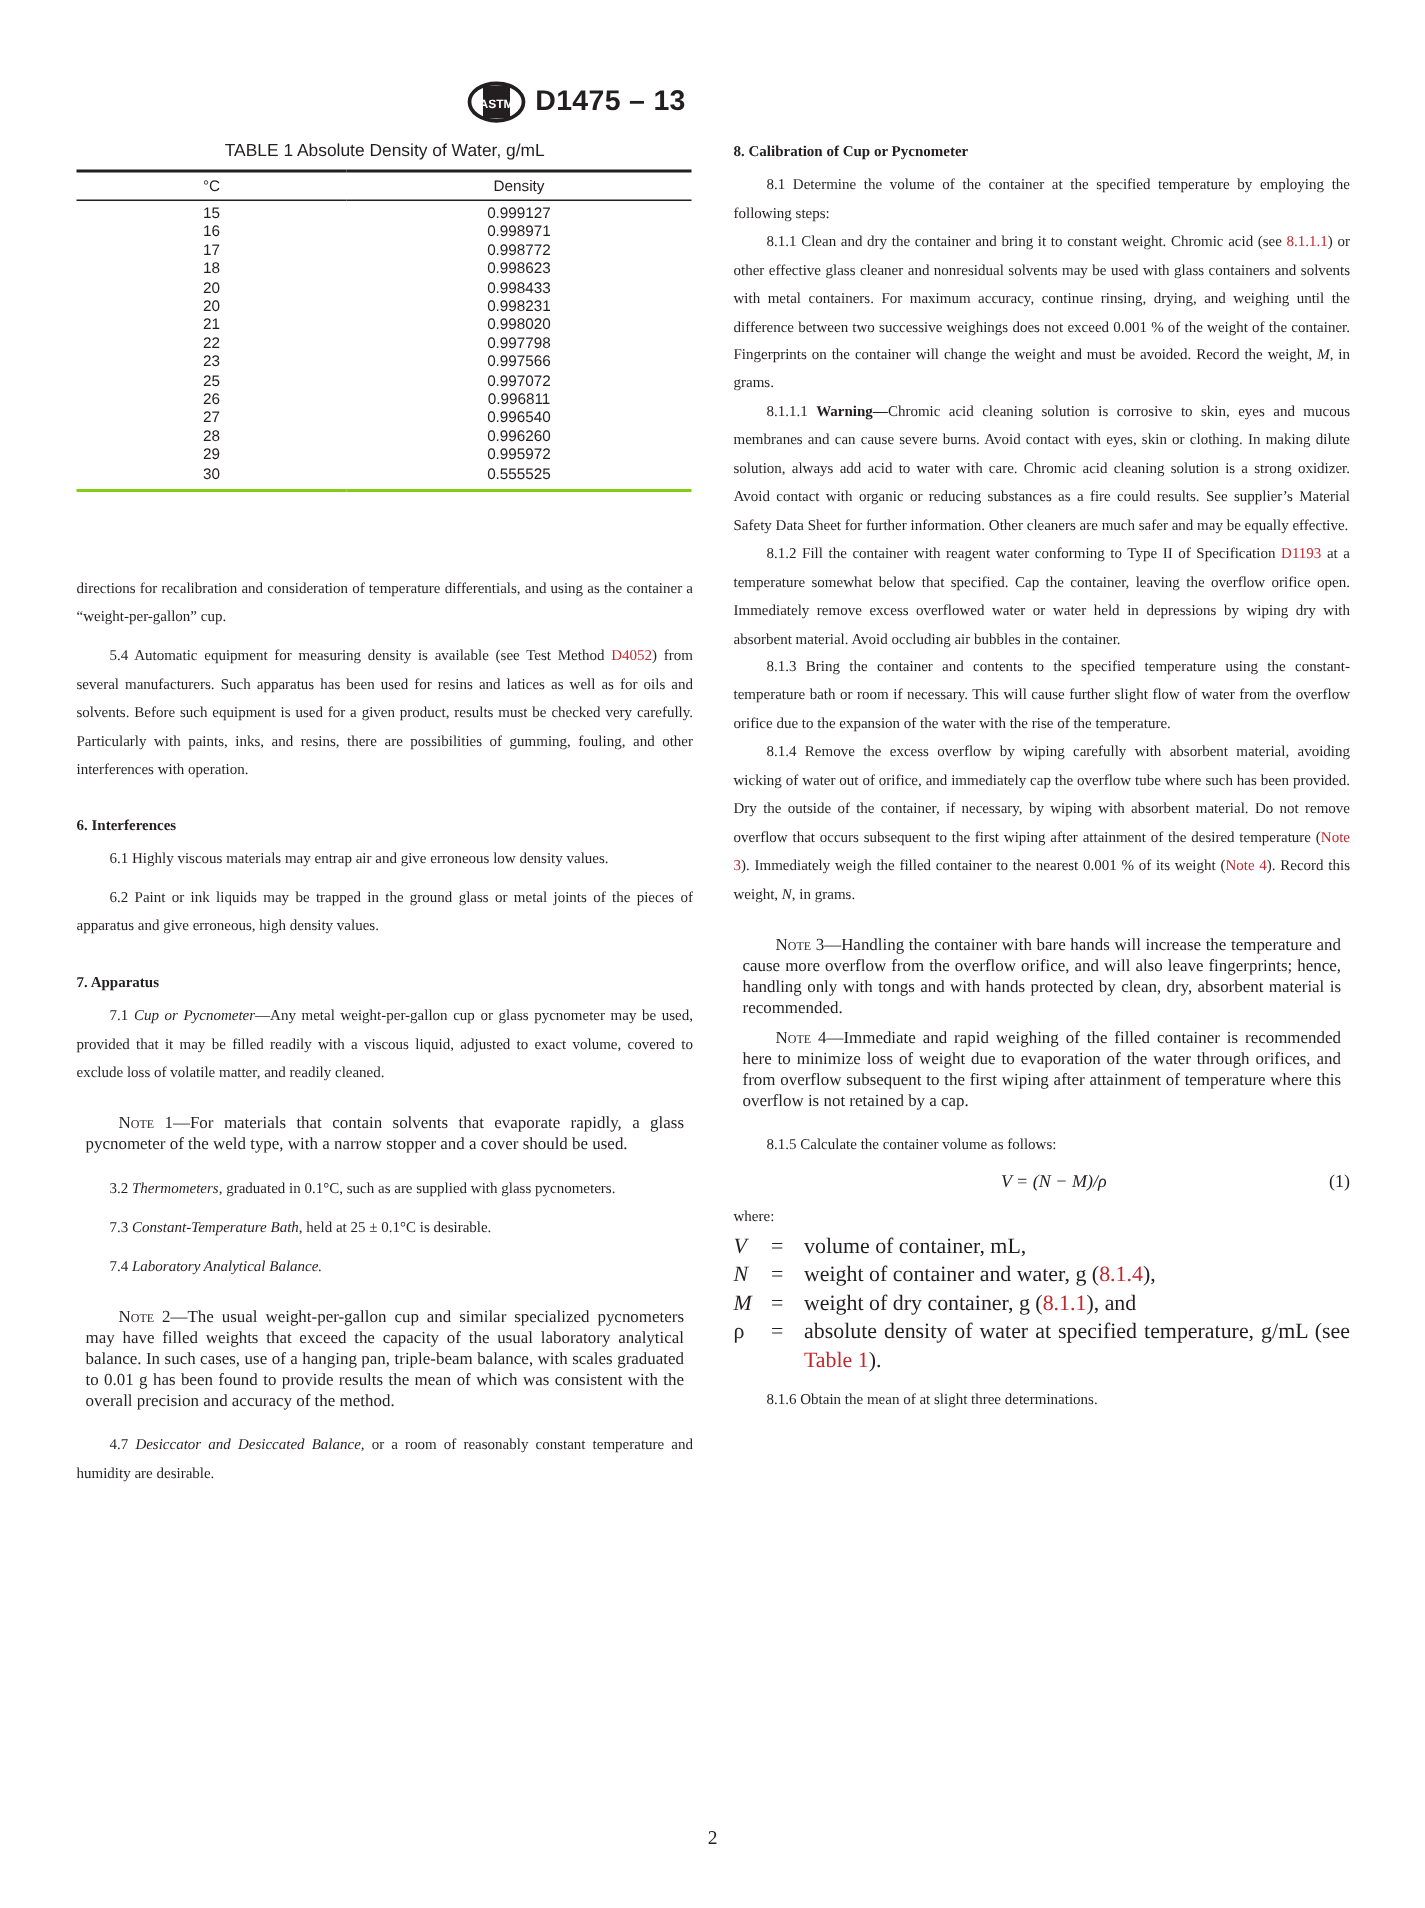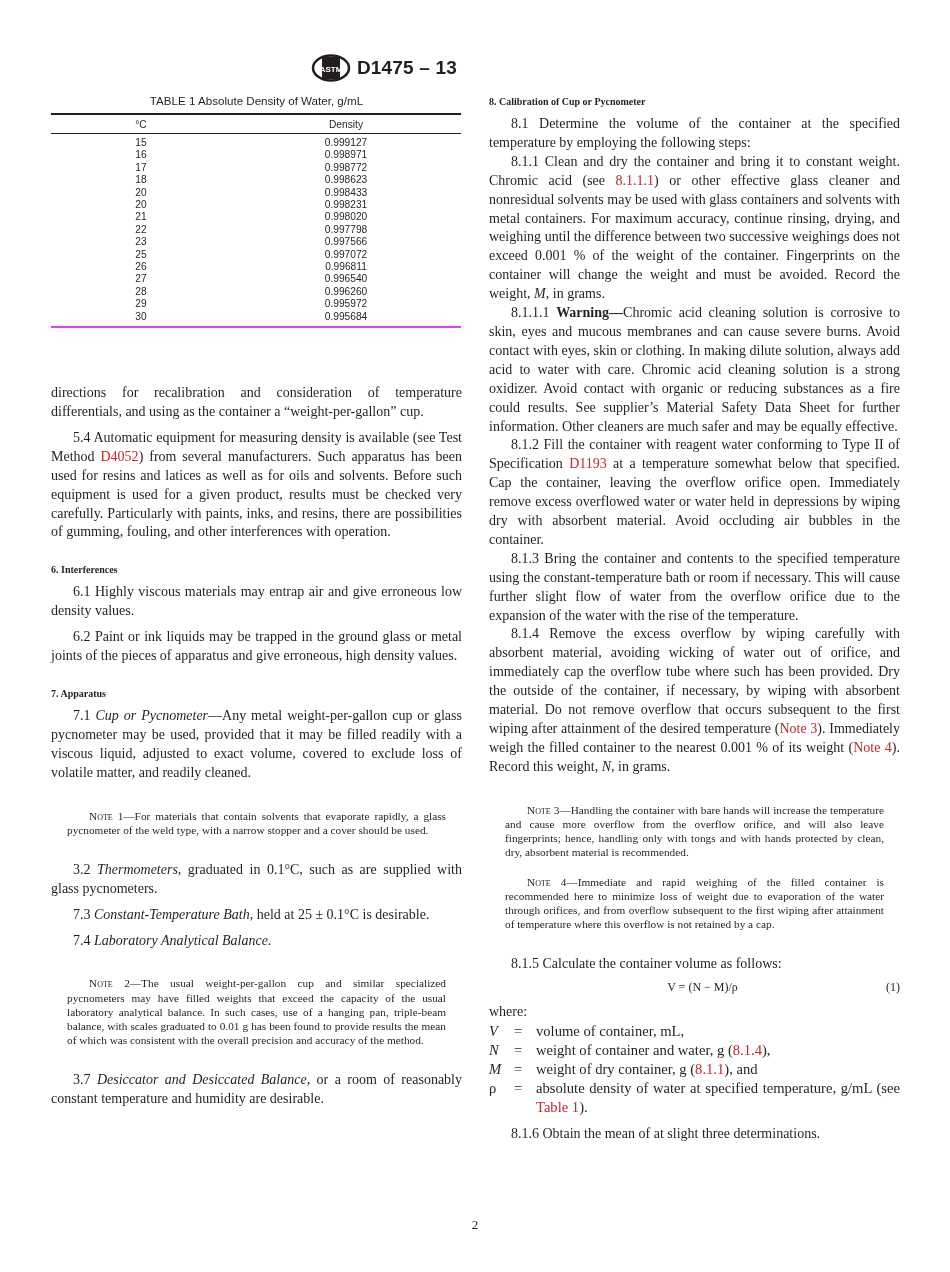--- a/index.html
+++ b/index.html
@@ -4,40 +4,40 @@
 <style>
   html, body { margin: 0; padding: 0; background: #ffffff; }
   body { width: 950px; height: 1272px; position: relative; overflow: hidden; color: #231f20; font-family: "Liberation Serif", serif; }
   .header { position: absolute; top: 54px; left: 0; width: 768px; text-align: center; }
   .header-inner { display: inline-flex; align-items: center; gap: 6px; }
   .logo { width: 40px; height: 28px; }
   .doc-id { font-family: "Liberation Sans", sans-serif; font-weight: bold; font-size: 19px; letter-spacing: 0.2px; }
   .col { position: absolute; top: 92px; width: 411px; }
   .col-left { left: 51px; }
   .col-right { left: 489px; }
-  .p { font-size: 14px; line-height: 18.9px; text-align: justify; text-indent: 22px; margin: 0; }
+  .p { font-size: 10px; line-height: 18.9px; text-align: justify; text-indent: 22px; margin: 0; }
   .p + .p { margin-top: 0; }
   .gap { height: 7px; }
   .h { font-weight: bold; font-size: 10px; line-height: 19px; margin: 0 0 4px 0; }
-  .note { font-size: 11.3px; line-height: 14.1px; text-align: justify; text-indent: 22px; margin: 16px; }
+  .note { font-size: 11.3px; line-height: 14.1px; text-align: justify; text-indent: 22px; margin: 6px; }
   .sc { font-variant: small-caps; }
   .link { color: #c1272d; }
   .it { font-style: italic; }
   .b { font-weight: bold; }
   .table-title { font-family: "Liberation Sans", sans-serif; font-weight: normal; font-size: 11.6px; text-align: center; margin: 2px 0 6px 0; }
   table { width: 410px; border-collapse: collapse; font-family: "Liberation Sans", sans-serif; font-size: 10.2px; }
   thead tr { border-top: 2px solid #231f20; border-bottom: 1px solid #231f20; }
   th { font-weight: normal; padding: 4px 0 3px 0; text-align: center; }
   td { text-align: center; padding: 0; line-height: 12.4px; }
   tbody tr:first-child td { padding-top: 3px; }
   tbody tr:last-child td { padding-bottom: 3px; }
-  tbody { border-bottom: 2px solid #d946ef; }
+  tbody { border-bottom: 2px solid #84cc16; }
   .c1 { width: 180px; }
   .eq { display: flex; justify-content: space-between; font-size: 12px; margin: 6px 0 8px 0; }
-  .eq .formula { flex: 1; text-align: center; padding-left: 30px; }
+  .eq .formula { flex: 1; text-align: center; font-style: italic; padding-left: 30px; }
   .where-row { display: flex; font-size: 14.6px; line-height: 18.9px; }
   .where-sym { width: 25px; font-style: italic; }
   .where-eq { width: 22px; }
   .where-def { flex: 1; text-align: justify; }
   .page-num { position: absolute; top: 1217px; left: 0; width: 950px; text-align: center; font-size: 13px; }
 </style>
 </head>
 <body>
 
 <div class="header">
@@ -112,21 +112,21 @@
         <tr>
           <td class="c1">28</td>
           <td>0.996260</td>
         </tr>
         <tr>
           <td class="c1">29</td>
           <td>0.995972</td>
         </tr>
         <tr>
           <td class="c1">30</td>
-          <td>0.995684</td>
+          <td>0.555525</td>
         </tr>
       </tbody>
   </table>
 
   <div style="height:56px"></div>
 
   <p class="p" style="text-indent:0">directions for recalibration and consideration of temperature differentials, and using as the container a “weight-per-gallon” cup.</p>
   <div class="gap"></div>
   <p class="p"><span>5.4  Automatic equipment for measuring density is available (see Test Method </span><span class="link">D4052</span><span>) from several manufacturers. Such apparatus has been used for resins and latices as well as for oils and solvents. Before such equipment is used for a given product, results must be checked very carefully. Particularly with paints, inks, and resins, there are possibilities of gumming, fouling, and other interferences with operation.</span></p>
 
@@ -143,21 +143,21 @@
   <p class="note"><span class="sc">Note 1</span><span>—For materials that contain solvents that evaporate rapidly, a glass pycnometer of the weld type, with a narrow stopper and a cover should be used.</span></p>
   <div style="height:8px"></div>
   <p class="p"><span>3.2  </span><span class="it">Thermometers,</span><span> graduated in 0.1°C, such as are supplied with glass pycnometers.</span></p>
   <div class="gap"></div>
   <p class="p"><span>7.3 </span><span class="it">Constant-Temperature Bath,</span><span> held at 25 ± 0.1°C is desirable.</span></p>
   <div class="gap"></div>
   <p class="p"><span>7.4  </span><span class="it">Laboratory Analytical Balance.</span></p>
   <div style="height:10px"></div>
   <p class="note"><span class="sc">Note 2</span><span>—The usual weight-per-gallon cup and similar specialized pycnometers may have filled weights that exceed the capacity of the usual laboratory analytical balance. In such cases, use of a hanging pan, triple-beam balance, with scales graduated to 0.01 g has been found to provide results the mean of which was consistent with the overall precision and accuracy of the method.</span></p>
   <div style="height:8px"></div>
-  <p class="p"><span>3.7 </span><span class="it">Desiccator and Desiccated Balance,</span><span> or a room of reasonably constant temperature and humidity are desirable.</span></p>
+  <p class="p"><span>4.7 </span><span class="it">Desiccator and Desiccated Balance,</span><span> or a room of reasonably constant temperature and humidity are desirable.</span></p>
 </div>
 
 <div class="col col-right">
   <div class="h">8.  Calibration of Cup or Pycnometer</div>
   <p class="p">8.1  Determine the volume of the container at the specified temperature by employing the following steps:</p>
   <p class="p"><span>8.1.1  Clean and dry the container and bring it to constant weight. Chromic acid (see </span><span class="link">8.1.1.1</span><span>) or other effective glass cleaner and nonresidual solvents may be used with glass containers and solvents with metal containers. For maximum accuracy, continue rinsing, drying, and weighing until the difference between two successive weighings does not exceed 0.001 % of the weight of the container. Fingerprints on the container will change the weight and must be avoided. Record the weight, </span><span class="it">M</span><span>, in grams.</span></p>
   <p class="p"><span>8.1.1.1  </span><span class="b">Warning—</span><span>Chromic acid cleaning solution is corrosive to skin, eyes and mucous membranes and can cause severe burns. Avoid contact with eyes, skin or clothing. In making dilute solution, always add acid to water with care. Chromic acid cleaning solution is a strong oxidizer. Avoid contact with organic or reducing substances as a fire could results. See supplier’s Material Safety Data Sheet for further information. Other cleaners are much safer and may be equally effective.</span></p>
   <p class="p"><span>8.1.2  Fill the container with reagent water conforming to Type II of Specification </span><span class="link">D1193</span><span> at a temperature somewhat below that specified. Cap the container, leaving the overflow orifice open. Immediately remove excess overflowed water or water held in depressions by wiping dry with absorbent material. Avoid occluding air bubbles in the container.</span></p>
   <p class="p">8.1.3  Bring the container and contents to the specified temperature using the constant-temperature bath or room if necessary. This will cause further slight flow of water from the overflow orifice due to the expansion of the water with the rise of the temperature.</p>
   <p class="p"><span>8.1.4  Remove the excess overflow by wiping carefully with absorbent material, avoiding wicking of water out of orifice, and immediately cap the overflow tube where such has been provided. Dry the outside of the container, if necessary, by wiping with absorbent material. Do not remove overflow that occurs subsequent to the first wiping after attainment of the desired temperature (</span><span class="link">Note 3</span><span>). Immediately weigh the filled container to the nearest 0.001 % of its weight (</span><span class="link">Note 4</span><span>). Record this weight, </span><span class="it">N</span><span>, in grams.</span></p>

